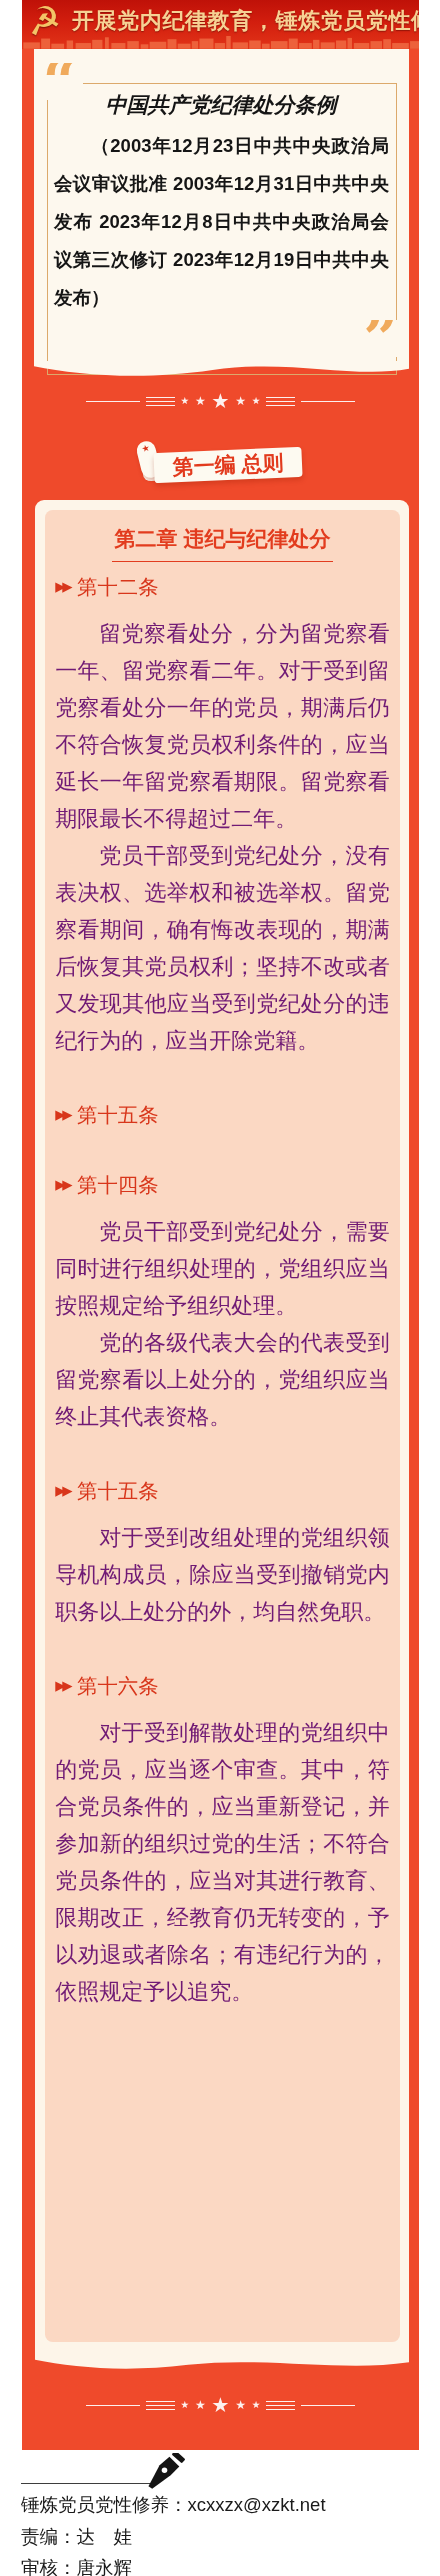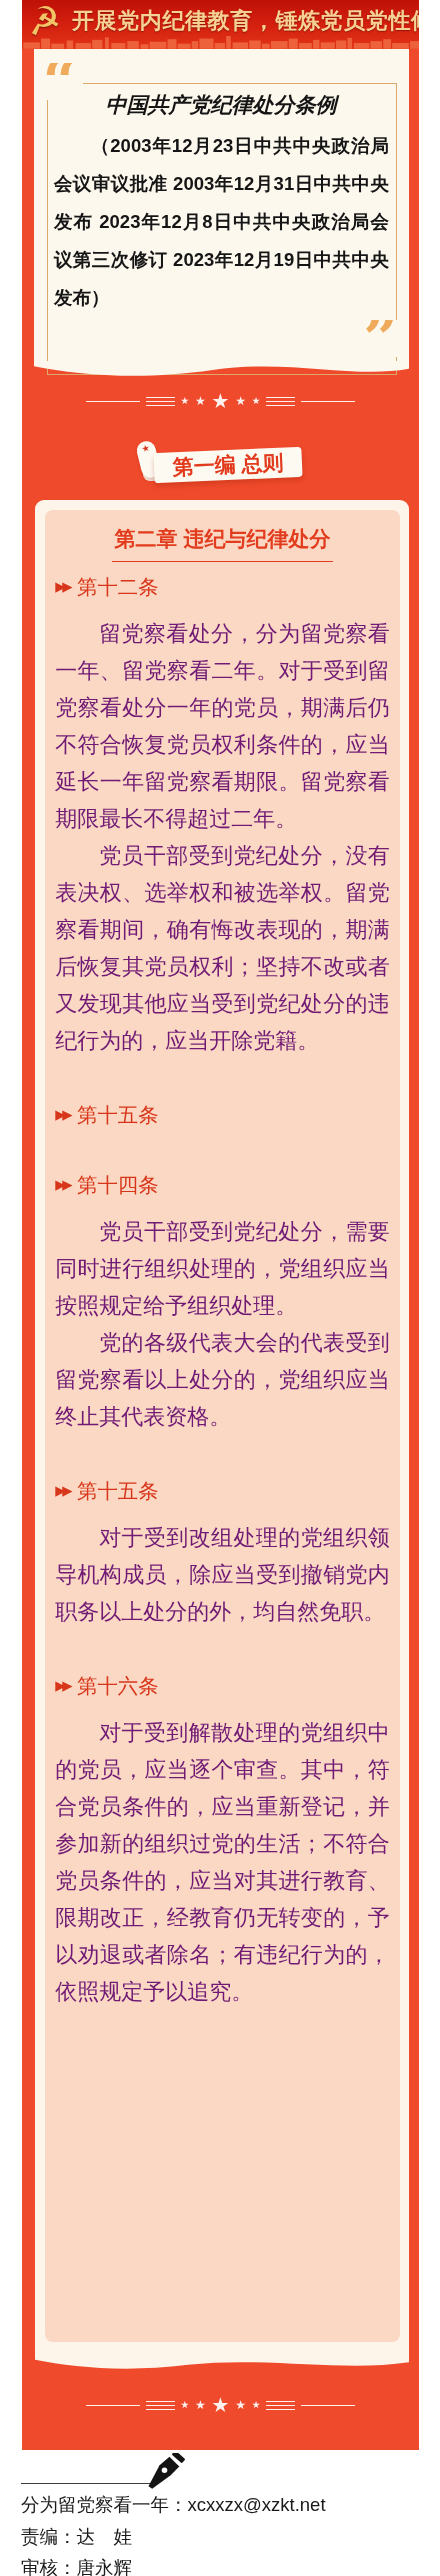--- a/index.html
+++ b/index.html
@@ -219,17 +219,17 @@
     </div>
 </div>
 
 <div class="footer">
   <div class="sig-line"></div>
   <svg class="pen-icon" viewBox="0 0 64 60">
     <polygon points="6,54 24,20 40,6 56,22 42,36 12,58" fill="#141414"></polygon>
     <circle cx="32" cy="28" r="4.5" fill="#ffffff"></circle>
     <rect x="44" y="-2" width="22" height="9" rx="2" transform="rotate(42 50 4)" fill="#141414"></rect>
   </svg>
-  <div class="footer-text f1">分为留党察看一年：xcxxzx@xzkt.net</div>
+  <div class="footer-text f1">锤炼党员党性修养：xcxxzx@xzkt.net</div>
   <div class="footer-text f2">责编：达　娃</div>
   <div class="footer-text f3">审核：唐永辉</div>
 </div>
 
 
 </body></html>

